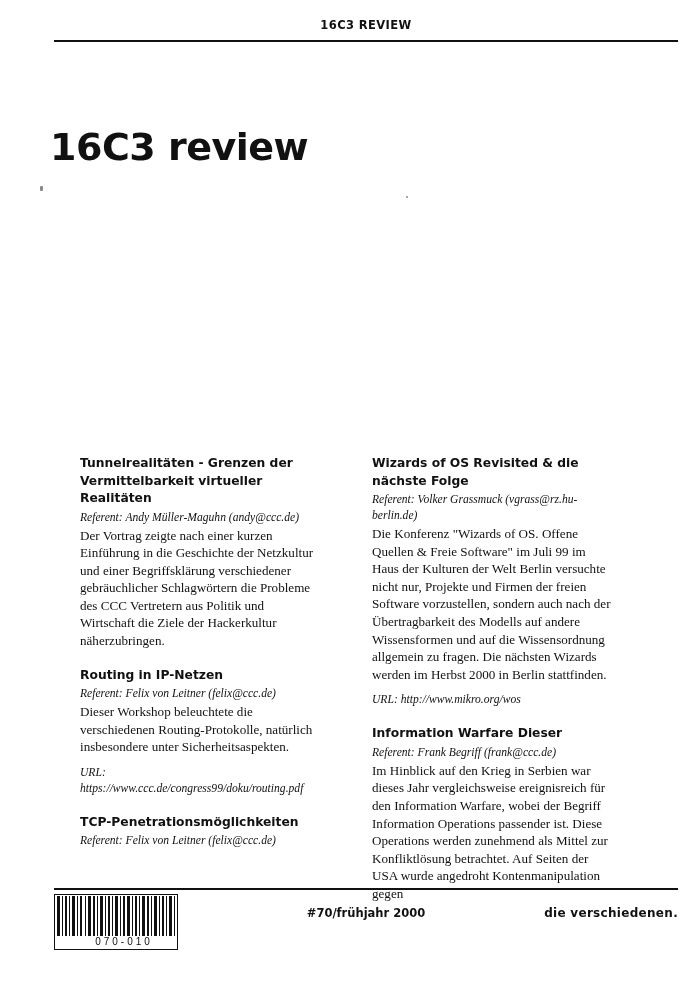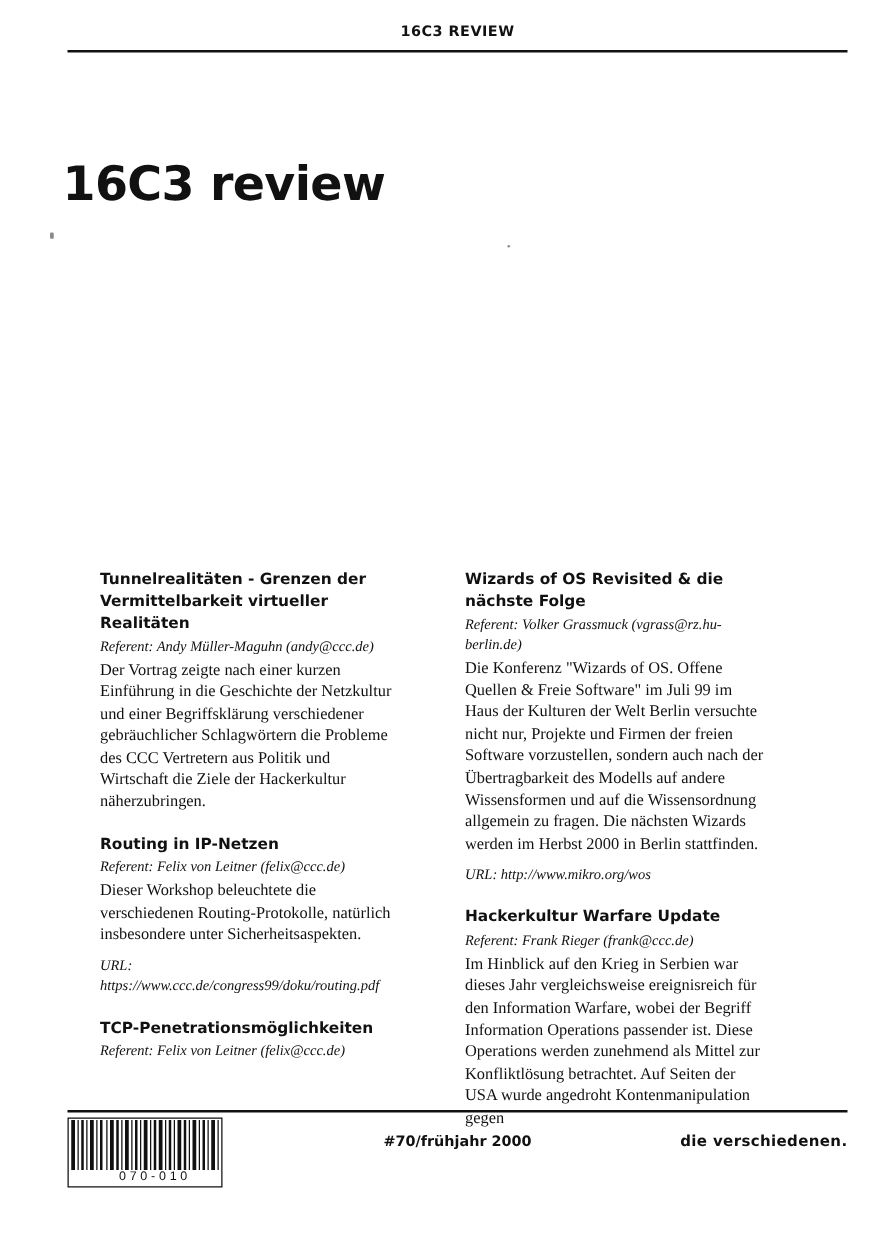--- a/index.html
+++ b/index.html
@@ -208,22 +208,22 @@
   <div class="col col-right">
 
     <div class="art">
       <div class="art-title">Wizards of OS Revisited &amp; die nächste Folge</div>
       <div class="art-ref">Referent: Volker Grassmuck (vgrass@rz.hu-berlin.de)</div>
       <div class="art-body">Die Konferenz "Wizards of OS. Offene Quellen &amp; Freie Software" im Juli 99 im Haus der Kulturen der Welt Berlin versuchte nicht nur, Projekte und Firmen der freien Software vorzustellen, sondern auch nach der Übertragbarkeit des Modells auf andere Wissensformen und auf die Wissensordnung allgemein zu fragen. Die nächsten Wizards werden im Herbst 2000 in Berlin stattfinden.</div>
       <div class="art-url">URL: http://www.mikro.org/wos</div>
     </div>
 
     <div class="art">
-      <div class="art-title">Hackerkultur Warfare Update</div>
-      <div class="art-ref">Referent: Frank Rieger (frank@ccc.de)</div>
+      <div class="art-title">Information Warfare Dieser</div>
+      <div class="art-ref">Referent: Frank Begriff (frank@ccc.de)</div>
       <div class="art-body">Im Hinblick auf den Krieg in Serbien war dieses Jahr vergleichsweise ereignisreich für den Information Warfare, wobei der Begriff Information Operations passender ist. Diese Operations werden zunehmend als Mittel zur Konfliktlösung betrachtet. Auf Seiten der USA wurde angedroht Kontenmanipulation gegen</div>
     </div>
 
   </div>
 
   <div class="footer-rule"></div>
 
   <div class="barcode-box"></div>
   <svg class="barcode" viewBox="0 0 120 40" preserveAspectRatio="none">
     <rect x="1" y="0" width="3" height="40" fill="#111"></rect>

